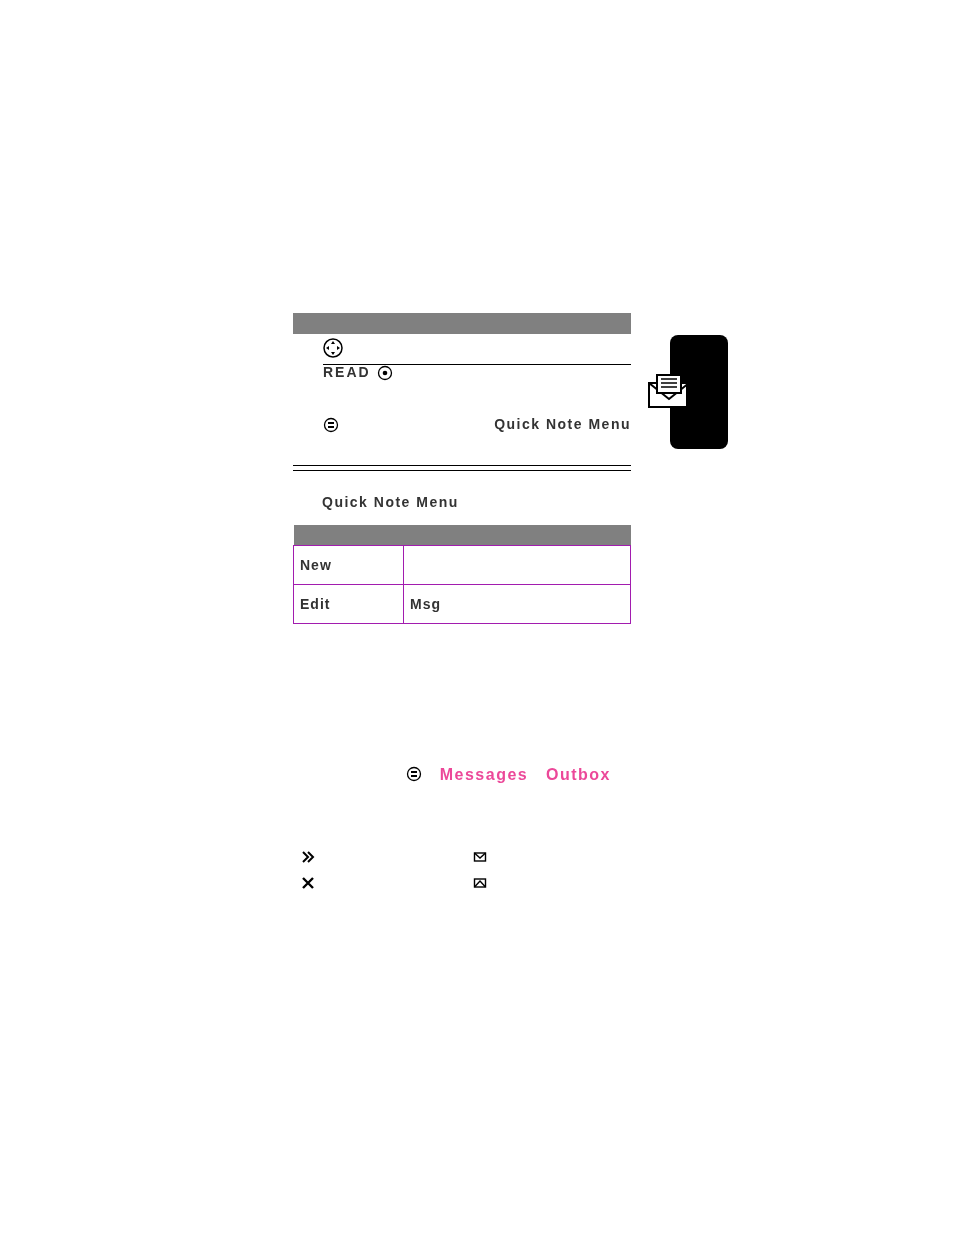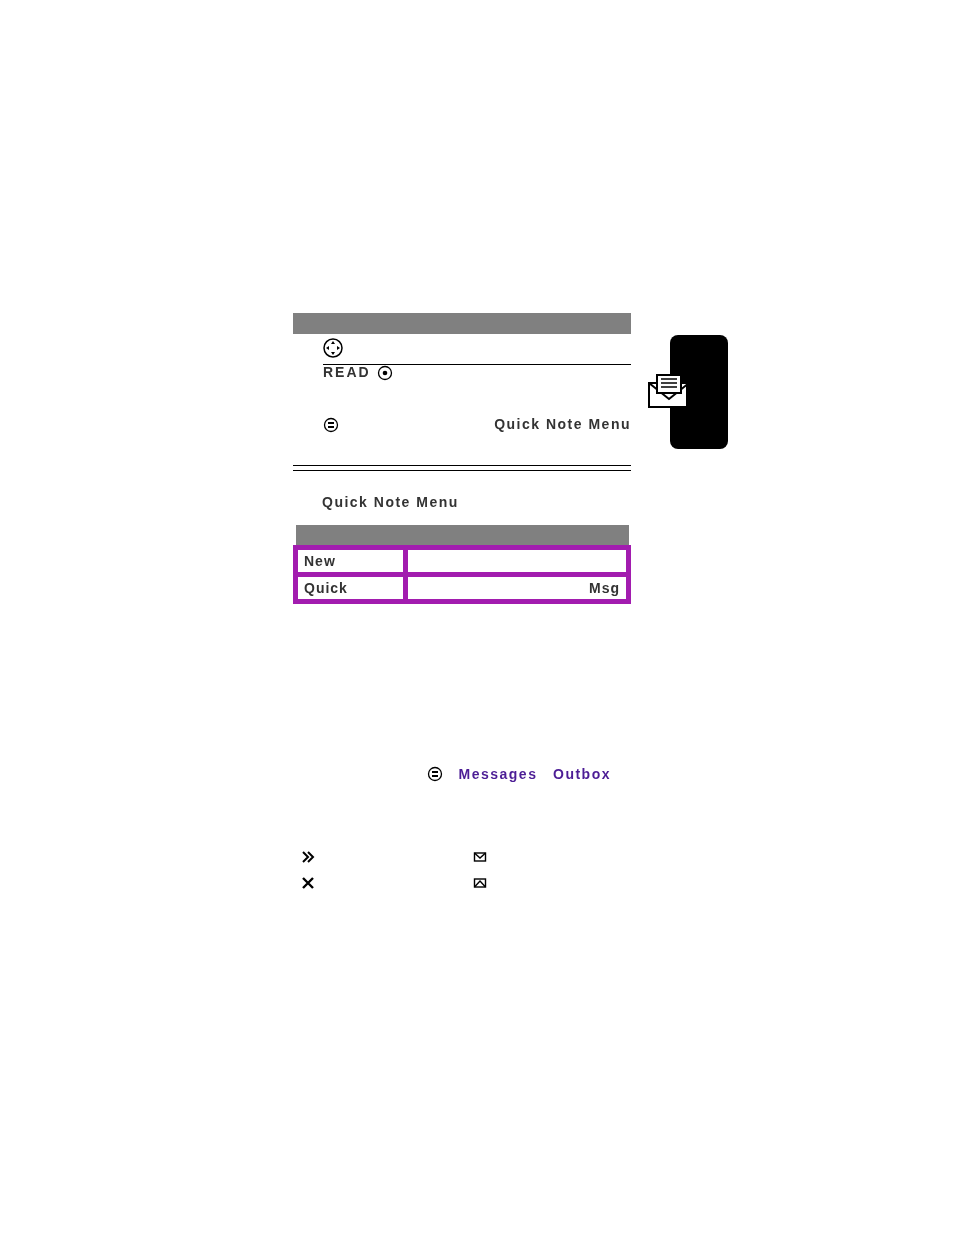--- a/index.html
+++ b/index.html
@@ -89,34 +89,34 @@
     color: #333;
   }
   table.optbl th {
     background: #808080;
     height: 20px;
     padding: 0 6px;
     text-align: left;
     font-weight: 400;
   }
   table.optbl td {
-    border: 5px solid #a21caf;
-    padding: 2px 6px;
+    border: 1px solid #a21caf;
+    padding: 10px 6px;
     vertical-align: top;
     line-height: 18px;
   }
   table.optbl col.c1 { width: 110px; }
   .bold { font-weight: 700; letter-spacing: 1px; }
   .outbox-line {
     position: absolute;
     left: 293px;
     top: 766px;
     width: 338px;
-    font-size: 14px;
-    color: #4c1d95;
+    font-size: 16px;
+    color: #ec4899;
     text-align: right;
     padding-right: 20px;
     box-sizing: border-box;
   }
   .outbox-line .ico {
     display: inline-block;
     vertical-align: middle;
     margin-right: 4px;
   }
   .outbox-line .b { font-weight: 700; letter-spacing: 1.5px; }
@@ -224,22 +224,22 @@
         <th></th>
         <th></th>
       </tr>
     </thead>
     <tbody>
       <tr>
         <td class="bold">New</td>
         <td></td>
       </tr>
       <tr>
-        <td class="bold">Quick</td>
-        <td style="text-align:right">
+        <td class="bold">Edit</td>
+        <td style="text-align:left">
           <span class="bold">Msg</span>
         </td>
       </tr>
     </tbody>
   </table>
 
   <div class="outbox-line">
     <span class="ico">
       <svg width="16" height="16" viewBox="0 0 16 16">
         <circle cx="8" cy="8" r="6.5" fill="none" stroke="#000" stroke-width="1.3"></circle>

